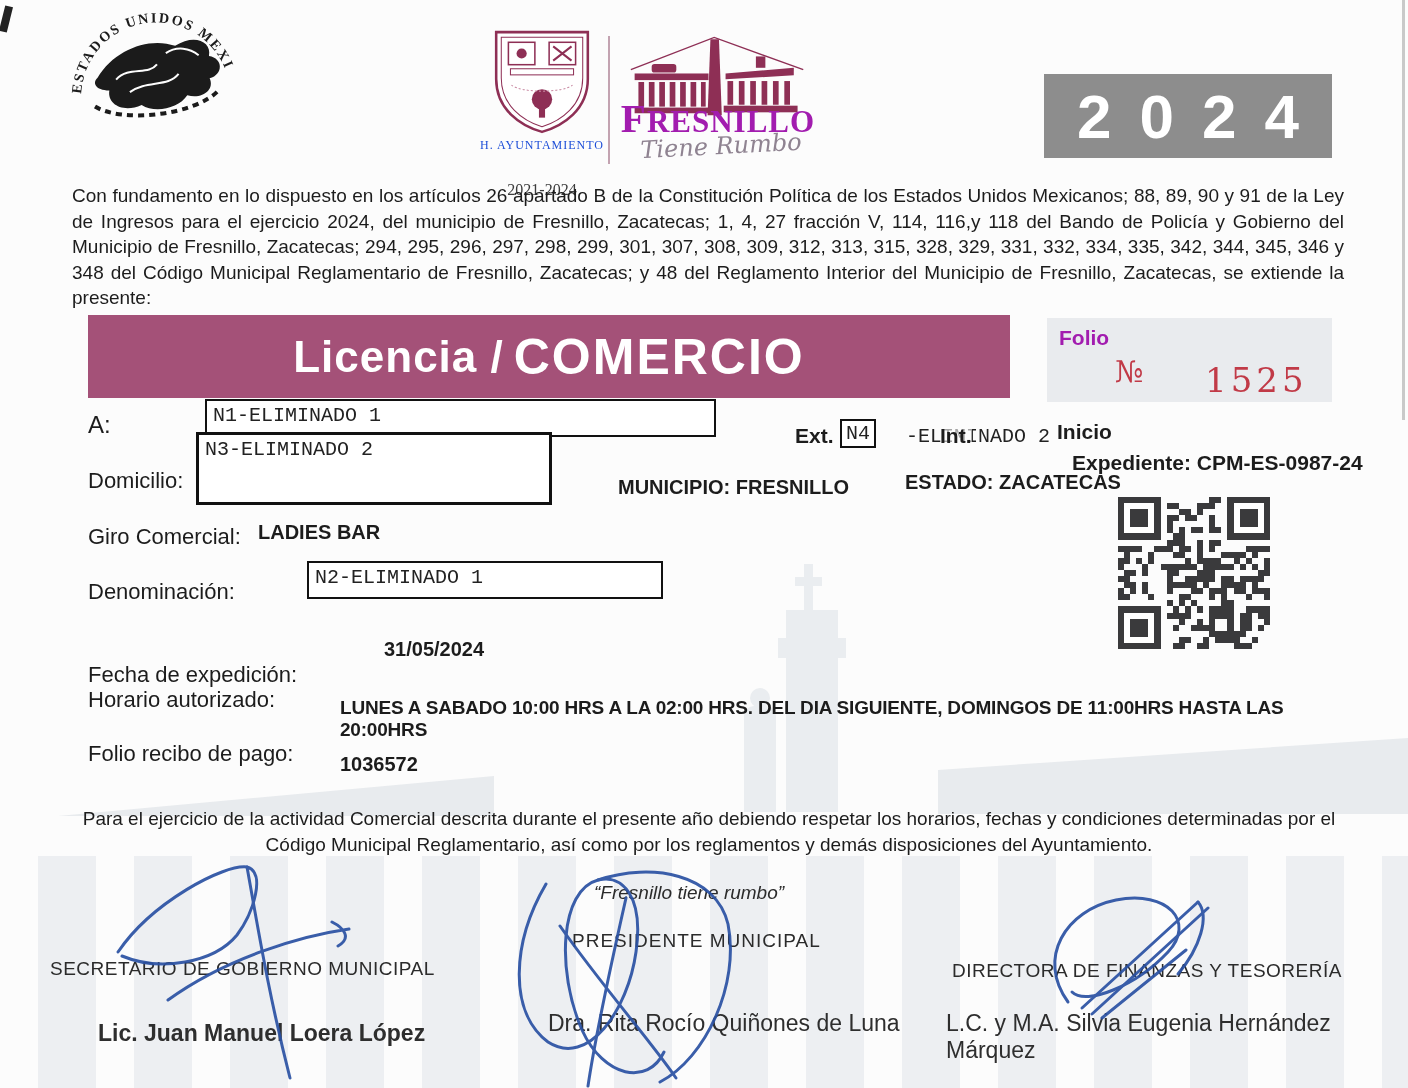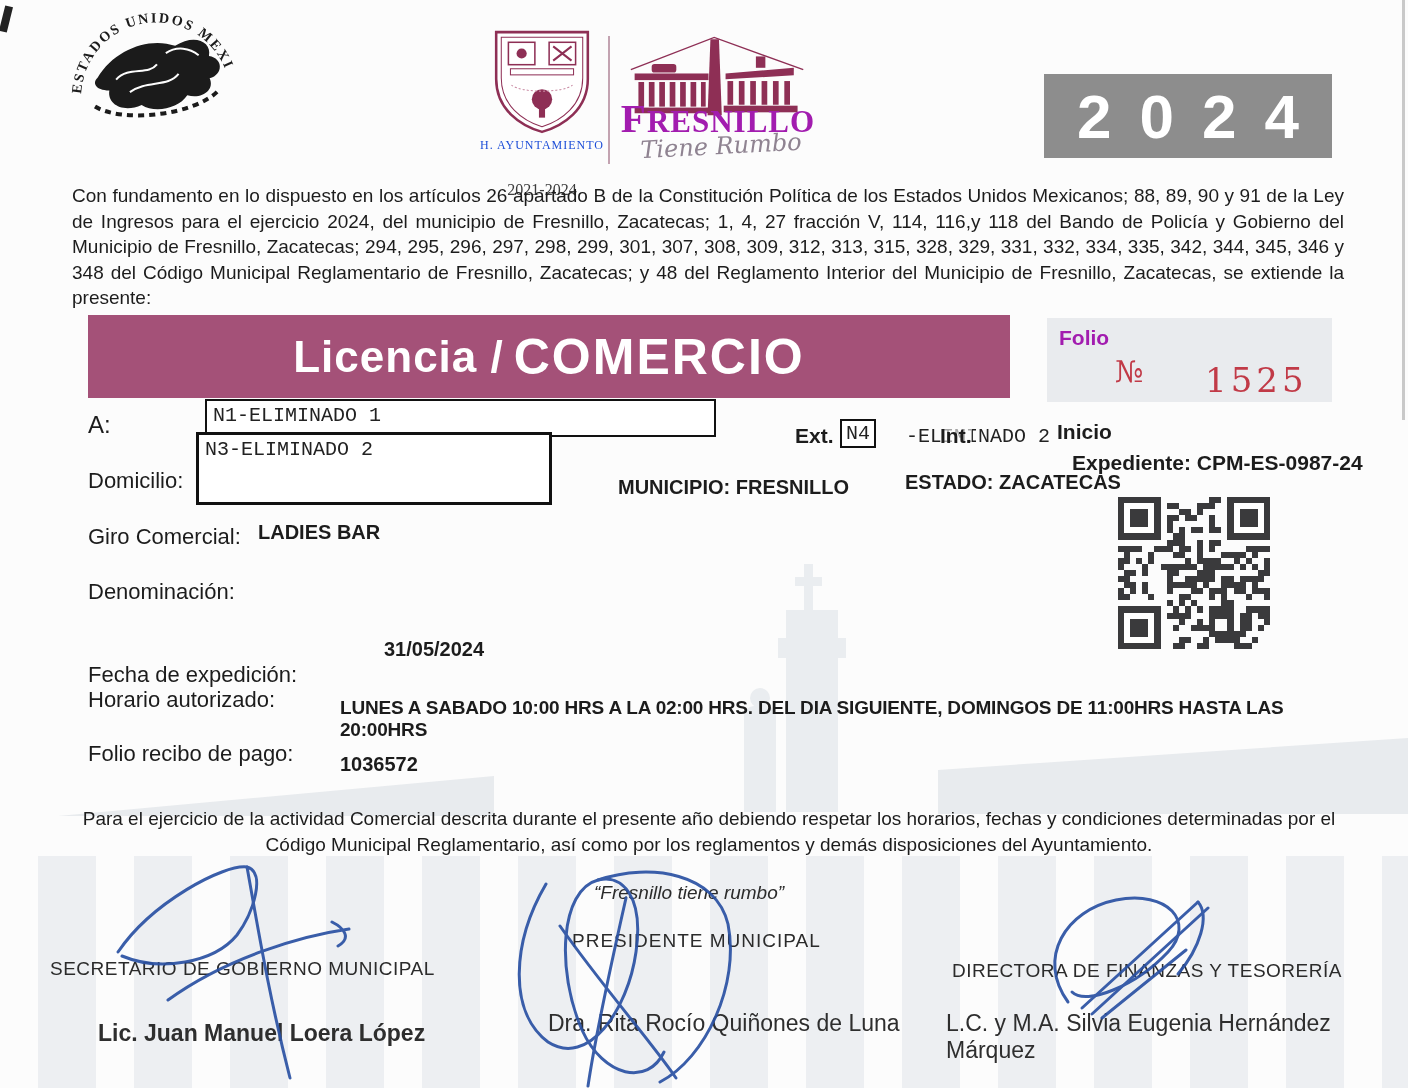--- a/index.html
+++ b/index.html
@@ -183,20 +183,23 @@
     <span class="mono">N3-ELIMINADO 2</span>
   </div>
 
   <div class="abs lbl bold" style="left:618px;top:476px;font-size:20px;">MUNICIPIO: FRESNILLO</div>
   <div class="abs lbl bold" style="left:905px;top:471px;font-size:20px;">ESTADO: ZACATECAS</div>
 
   <div class="abs lbl" style="left:88px;top:524px;">Giro Comercial:</div>
   <div class="abs fval" style="left:258px;top:521px;">LADIES BAR</div>
 
   <div class="abs lbl" style="left:88px;top:579px;">Denominación:</div>
+  <div class="redact" style="left:307px;top:561px;width:352px;height:34px;">
+    <span class="mono">N2-ELIMINADO 1</span>
+  </div>
 
   <svg id="qr-svg" class="abs qr" viewBox="0 0 25 25" shape-rendering="crispEdges">
       <rect x="0" y="0" width="7" height="7" fill="#3a3a3c"></rect>
       <rect x="1" y="1" width="5" height="5" fill="#fff"></rect>
       <rect x="2" y="2" width="3" height="3" fill="#3a3a3c"></rect>
       <rect x="18" y="0" width="7" height="7" fill="#3a3a3c"></rect>
       <rect x="19" y="1" width="5" height="5" fill="#fff"></rect>
       <rect x="20" y="2" width="3" height="3" fill="#3a3a3c"></rect>
       <rect x="0" y="18" width="7" height="7" fill="#3a3a3c"></rect>
       <rect x="1" y="19" width="5" height="5" fill="#fff"></rect>

